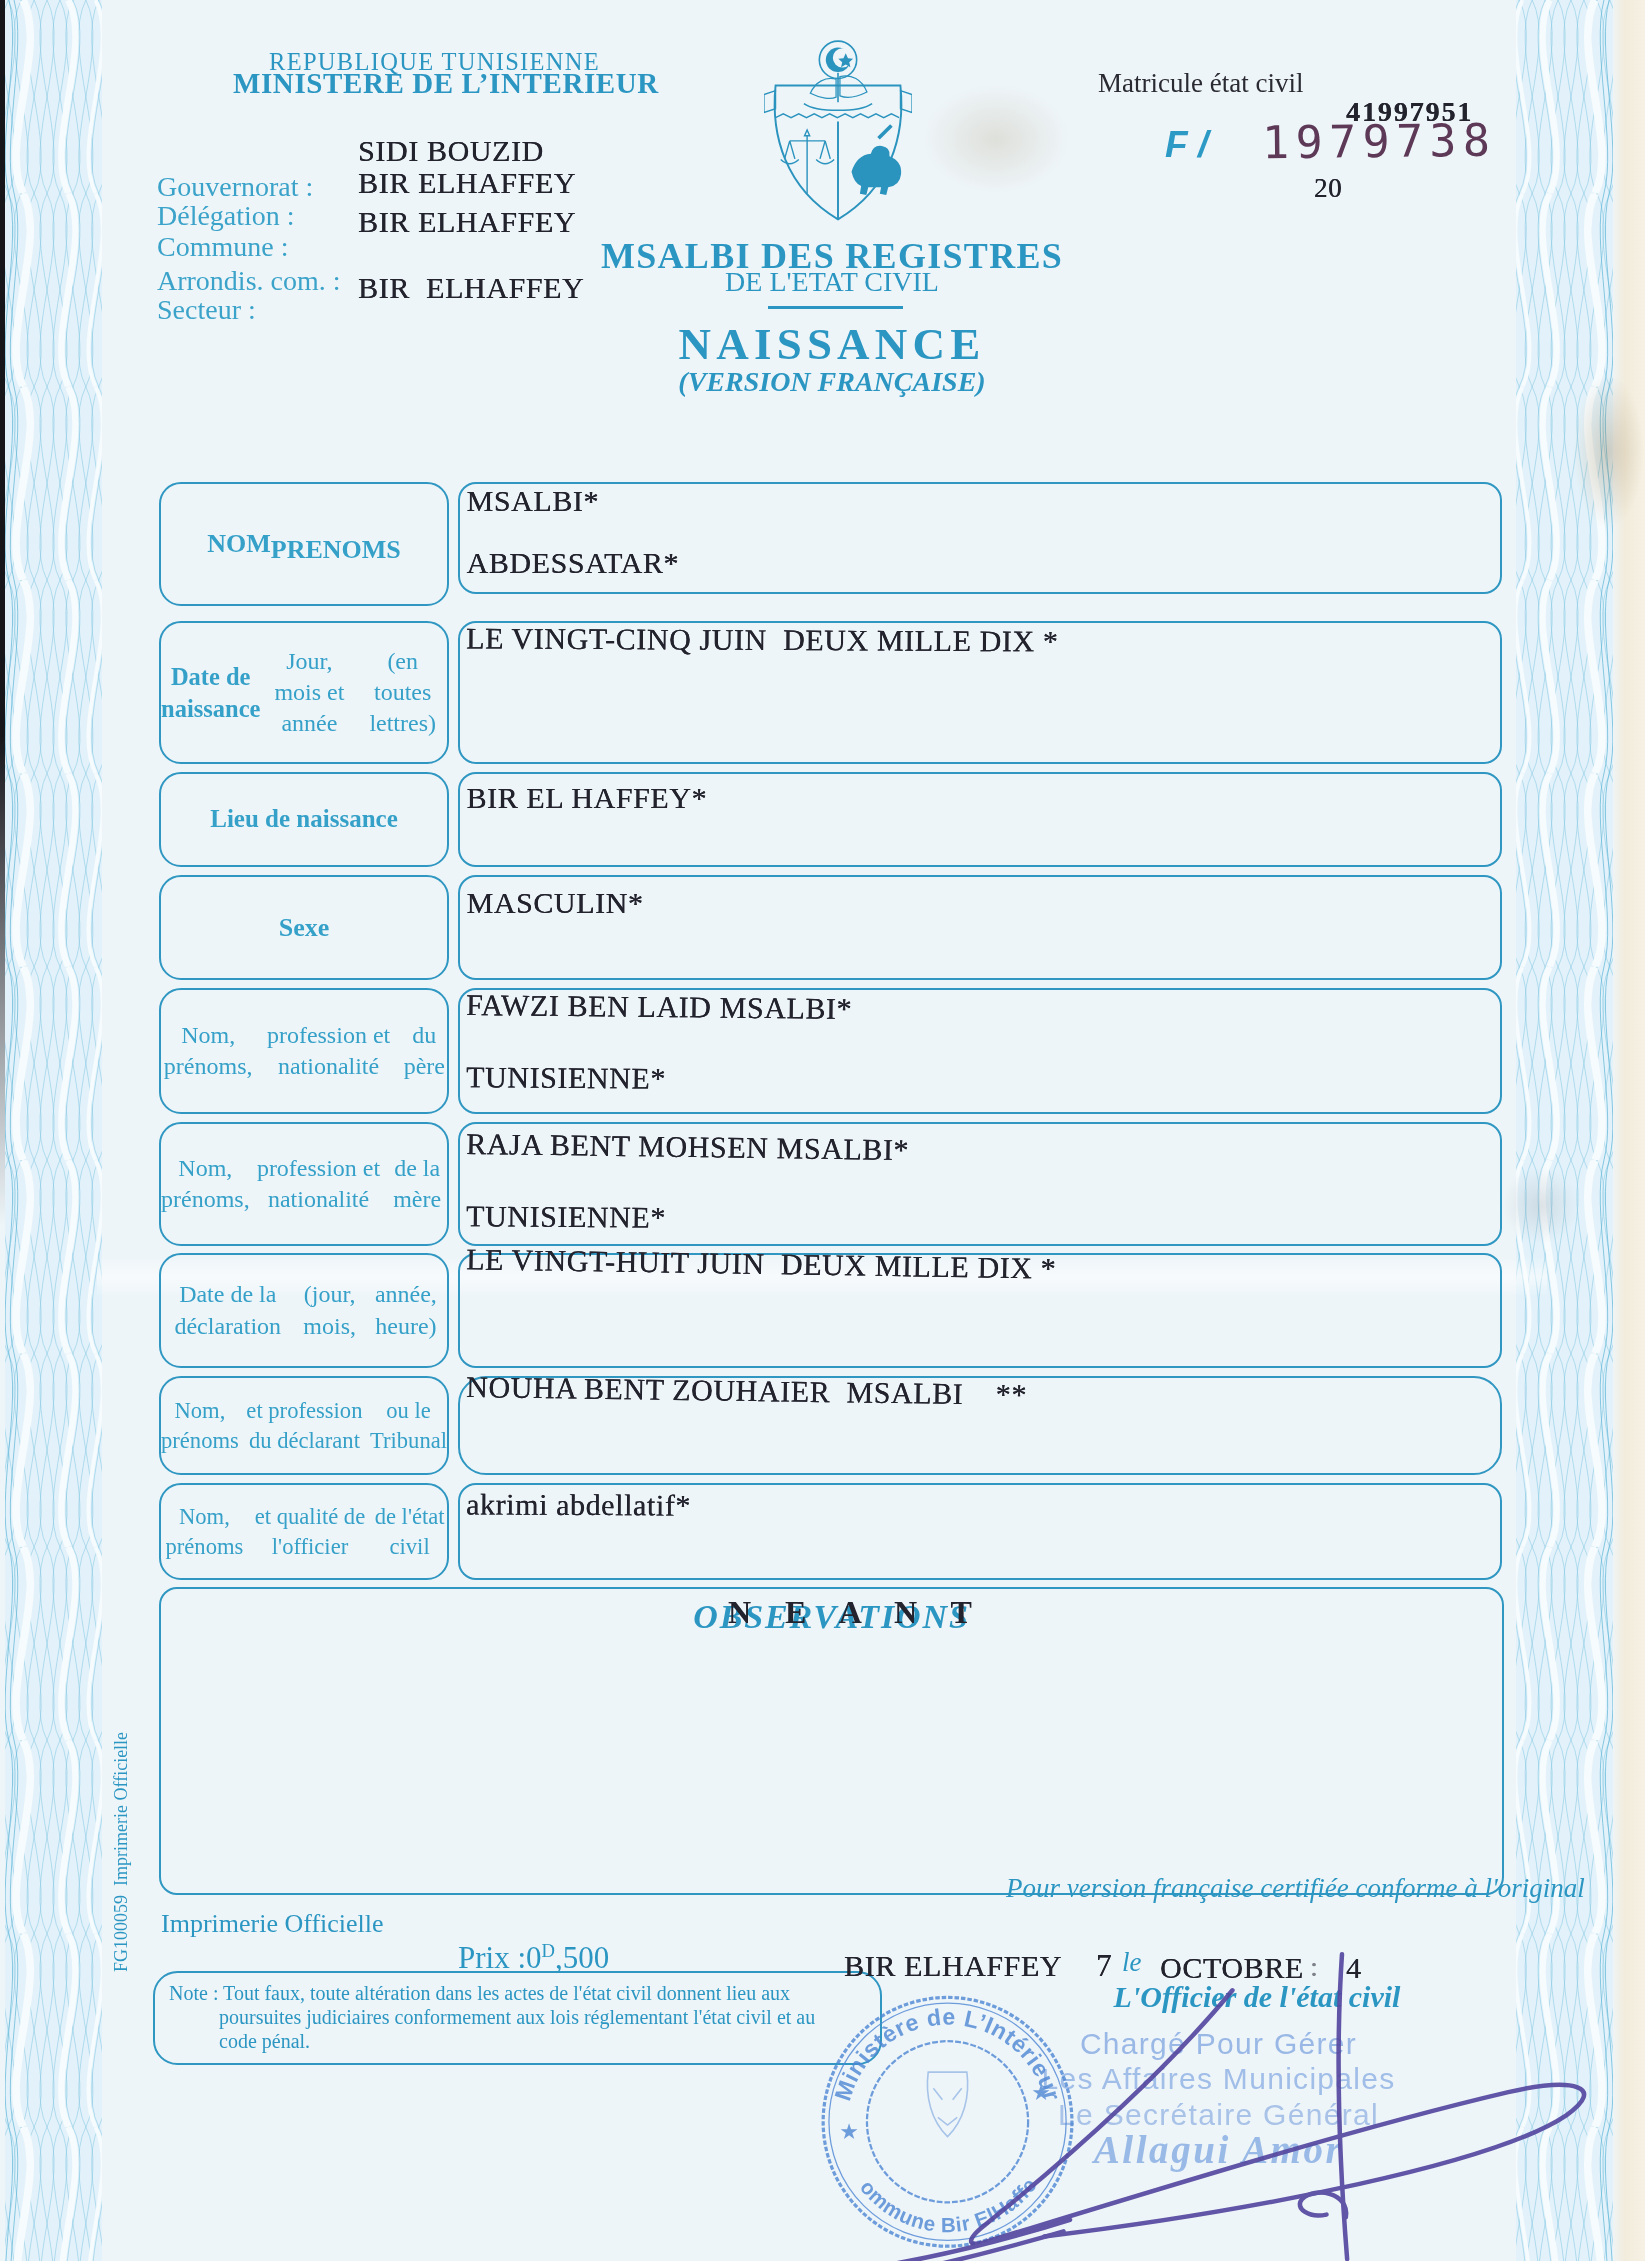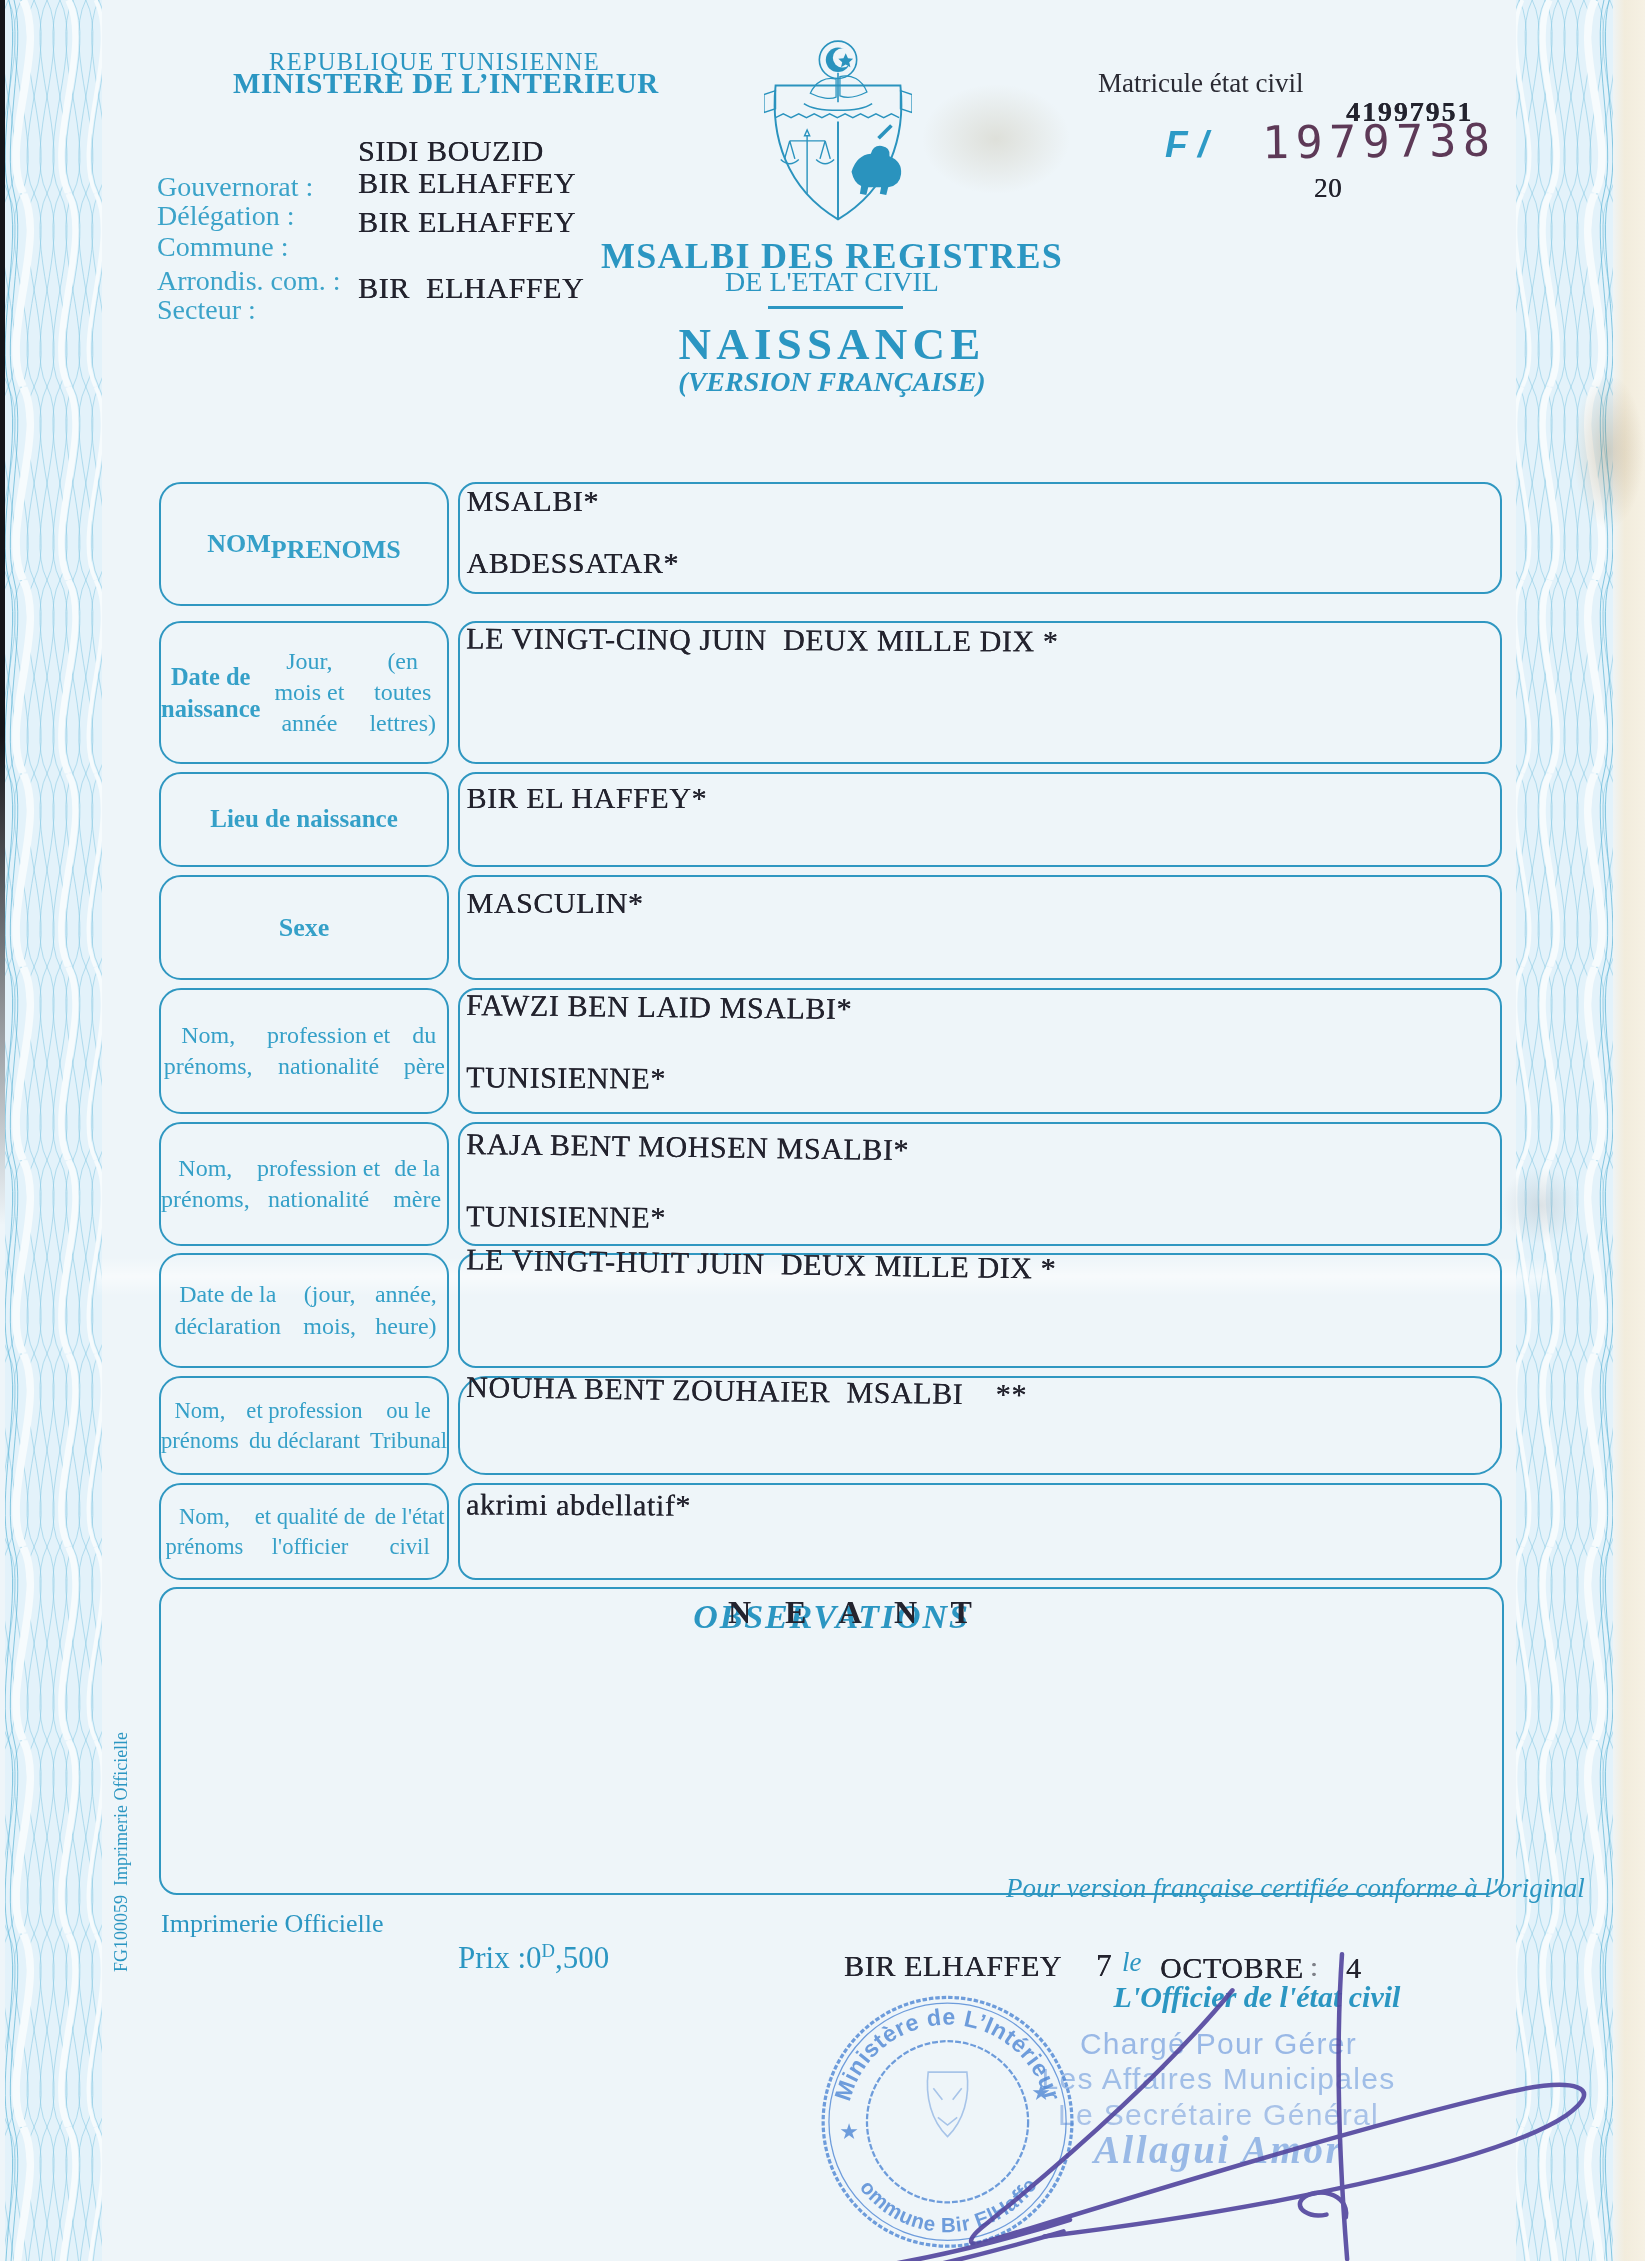--- a/index.html
+++ b/index.html
@@ -215,20 +215,25 @@
     <div class="abs" style="left:567px;top:5.2px;font-size:32px;font-weight:bold;color:#23232e;letter-spacing:13px;white-space:pre;">N E A N T</div>
   </div>
 
   <div class="abs teal" style="left:111px;top:1972px;font-size:18px;transform:rotate(-90deg);transform-origin:left top;white-space:pre;">FG100059  Imprimerie Officielle</div>
 
   <div class="abs teal hdr" style="left:161px;top:1909px;font-size:26px;">Imprimerie Officielle</div>
   <div class="abs teal hdr" style="left:427px;top:1904px;font-size:31px;">
     <span>Prix :0</span><sup>D</sup><span>,500</span>
   </div>
 
+  <div class="abs" style="left:153px;top:1971px;width:725px;height:90px;border:2.6px solid #2f97c1;border-radius:24.5px;">
+    <div class="abs notetext" style="left:14px;top:9px;">Note : Tout faux, toute altération dans les actes de l'état civil donnent lieu aux</div>
+    <div class="abs notetext" style="left:64px;top:33px;">poursuites judiciaires conformement aux lois réglementant l'état civil et au</div>
+    <div class="abs notetext" style="left:64px;top:57px;">code pénal.</div>
+  </div>
 
   <div class="abs teal hdr" style="left:1006px;top:1873px;font-size:27px;font-style:italic;">Pour version française certifiée conforme à l'original</div>
   <div class="abs typed" style="left:844px;top:1949px;font-size:30px;">BIR ELHAFFEY</div>
   <div class="abs typed" style="left:1096px;top:1948px;font-size:31px;">7</div>
   <div class="abs teal" style="left:1122px;top:1947px;font-size:27px;font-style:italic;">le</div>
   <div class="abs typed" style="left:1160px;top:1951px;font-size:30px;">OCTOBRE</div>
   <div class="abs typed" style="left:1310px;top:1951px;font-size:28px;opacity:.55;">:</div>
   <div class="abs typed" style="left:1346px;top:1951px;font-size:30px;">4</div>
 
   <div class="abs teal" style="left:1057px;top:1980px;width:400px;text-align:center;font-size:30px;font-weight:bold;font-style:italic;">L'Officier de l'état civil</div>

